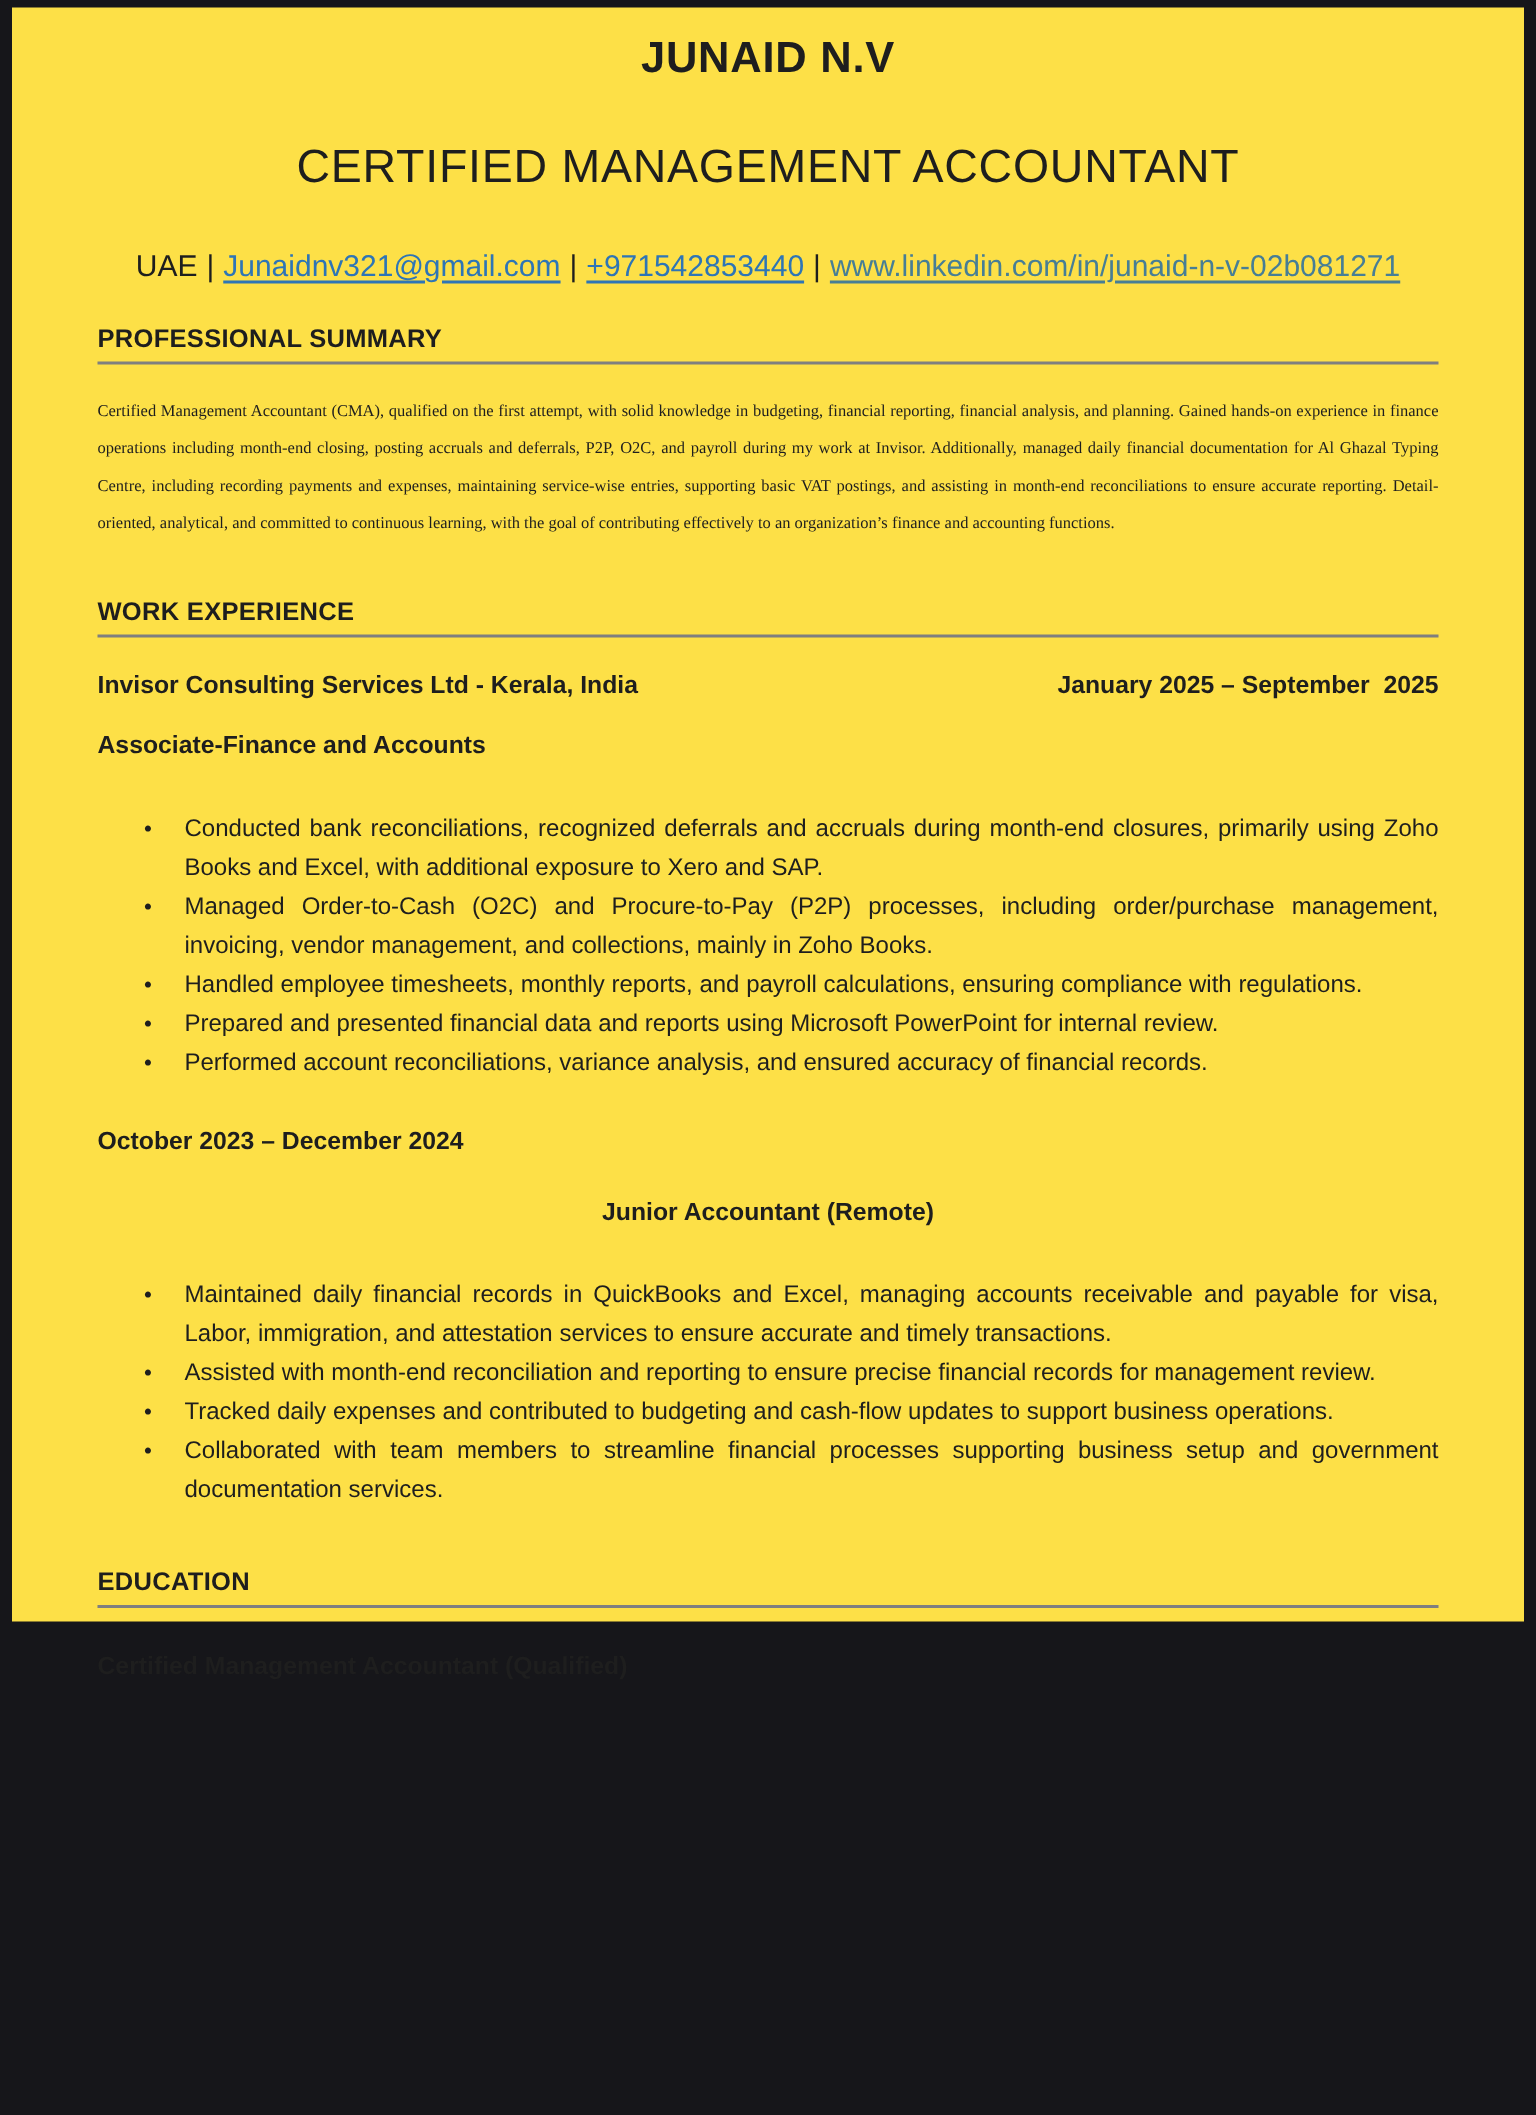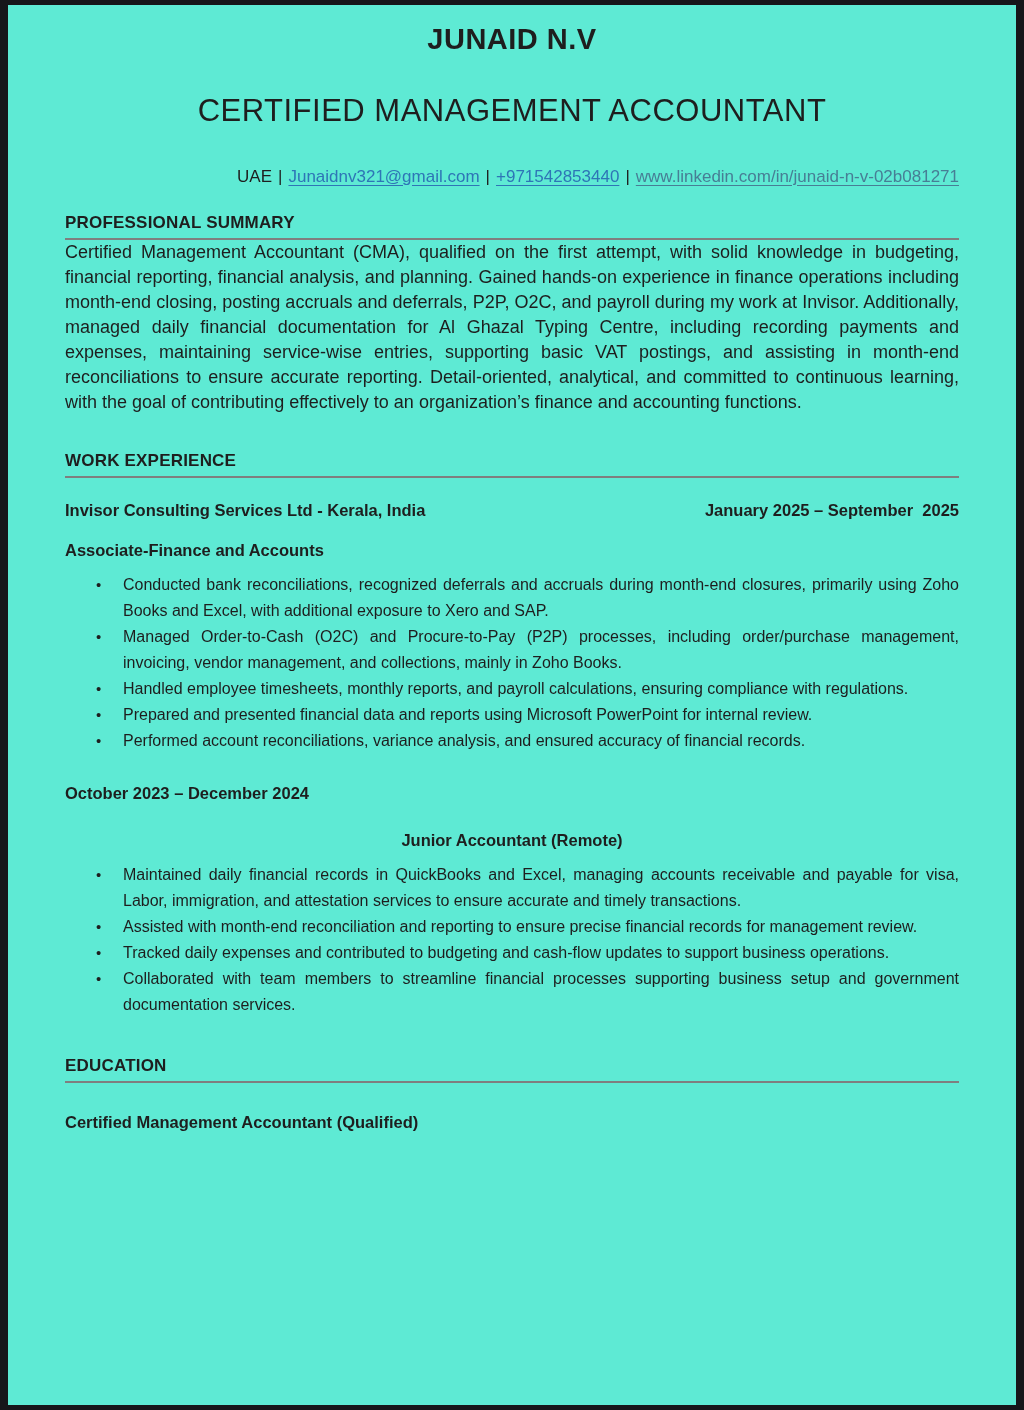--- a/index.html
+++ b/index.html
@@ -12,82 +12,84 @@
   *{margin:0;padding:0;box-sizing:border-box;}
   html,body{width:1024px;height:1410px;overflow:hidden;}
   body{
     background:var(--page-border);
     font-family:"Liberation Sans",sans-serif;
     color:var(--text);
   }
   .page{
     position:absolute;
     left:8px;top:5px;
-    width:1008px;height:1400px;
-    background:#5eead4;
+    width:1008px;height:1076px;
+    background:#fde047;
     padding:16px 57px 0 57px;
   }
   .name{
     text-align:center;
     font-size:29px;
     font-weight:bold;
     letter-spacing:0.5px;
     margin-top:2px;
   }
   .cma-title{
     text-align:center;
     font-size:31px;
     font-weight:normal;
     letter-spacing:0.5px;
     margin-top:37px;
   }
   .contact{
-    text-align:right;
-    font-size:17px;
+    text-align:center;
+    font-size:20px;
     margin-top:38px;
   }
   .contact .sep{color:var(--text);padding:0 6px;}
   .contact a{cursor:pointer;text-decoration:underline;text-underline-offset:3px;}
   .contact a.blue{color:var(--link-blue);}
   .contact a.teal{color:var(--link-teal);}
   h2{
     font-size:17px;
     font-weight:bold;
     letter-spacing:0.2px;
     padding-bottom:5px;
     border-bottom:2px solid var(--rule);
   }
   .h2-summary{margin-top:26px;}
   .h2-work{margin-top:36px;}
   .h2-education{margin-top:38px;}
   .summary-text{
-    font-size:18px;
+    margin-top:19px;
+    font-size:11px;
     line-height:25px;
     text-align:justify;
+    font-family:Liberation Serif, serif;
   }
   .job-row{
     display:flex;
     justify-content:space-between;
     align-items:flex-end;
     font-size:16.5px;
     font-weight:bold;
   }
   .job-row .dates{white-space:pre;text-align:right;}
   .row-1{margin-top:23px;}
   .row-2{margin-top:30px;}
   .row-edu{margin-top:26px;}
   .role{
     margin-top:21px;
     font-size:16.5px;
     font-weight:bold;
   }
   .role-2{margin-top:28px;text-align:center;}
   ul.bullets{
     list-style:none;
-    margin-top:12px;
+    margin-top:33px;
     padding-left:58px;
   }
   ul.bullets li{
     position:relative;
     font-size:16px;
     line-height:26px;
     text-align:justify;
   }
   ul.bullets li::before{
     content:"\2022";

